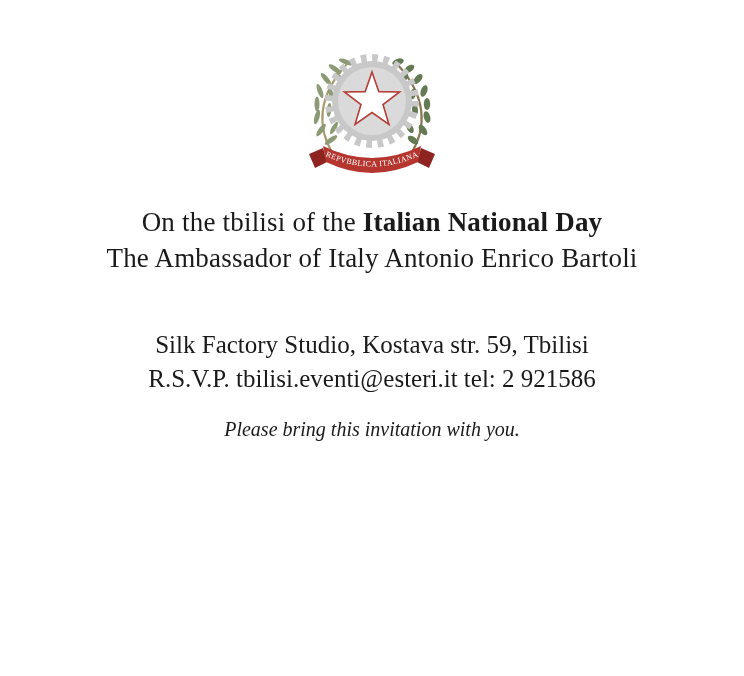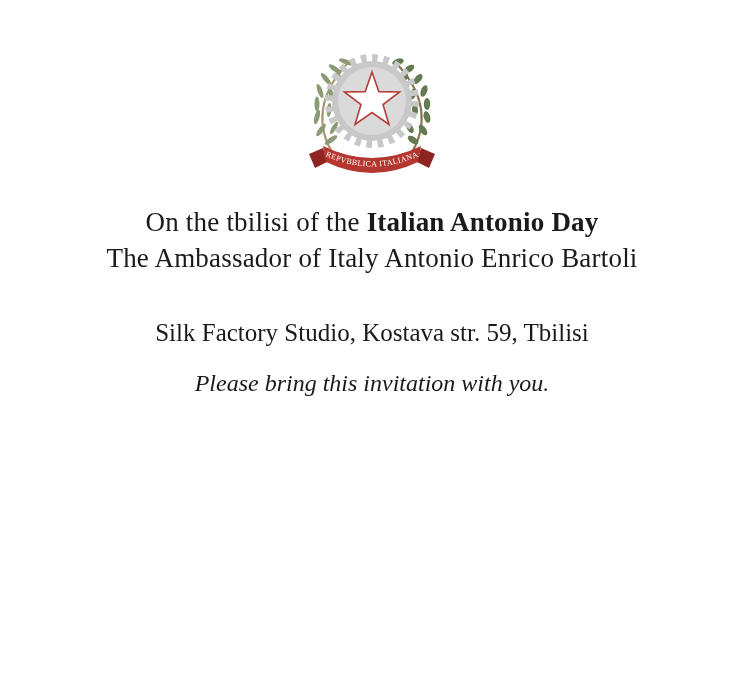--- a/index.html
+++ b/index.html
@@ -29,27 +29,27 @@
     line-height: 36px;
     letter-spacing: 0.2px;
   }
   .main-block .bold { font-weight: bold; }
   .event-line {
     margin-top: 56px;
     font-size: 25px;
     line-height: 34px;
   }
   .venue-block {
-    margin-top: 40px;
+    margin-top: 52px;
     font-size: 25px;
     line-height: 34px;
   }
   .note-line {
     margin-top: 16px;
-    font-size: 24px;
+    font-size: 20px;
     line-height: 34px;
     font-style: italic;
   }
   .ribbon-label {
     font-family: "Liberation Serif", serif;
     font-size: 8px;
     letter-spacing: 0.4px;
     fill: #ffffff;
   }
 </style>
@@ -111,24 +111,25 @@
         <path d="M16,106 Q65,130 114,106 L111,122 Q65,144 19,122 Z" fill="#b5352f"></path>
         <path id="ribbonTextPath" d="M18,116 Q65,137 112,116" fill="none"></path>
         <text class="ribbon-label">
           <textPath href="#ribbonTextPath" startOffset="50%" text-anchor="middle">REPVBBLICA ITALIANA</textPath>
         </text>
       </g>
     </svg>
   </div>
 
   <div class="main-block center-text">
-    <div><span>On the tbilisi of the </span><span class="bold">Italian Antonio Day</span></div>
+    <div><span>On the tbilisi of the </span><span class="bold">Italian National Day</span></div>
     <div>The Ambassador of Italy Antonio Enrico Bartoli</div>
   </div>
 
 
   <div class="venue-block center-text">
     <div>Silk Factory Studio, Kostava str. 59, Tbilisi</div>
+    <div>R.S.V.P. tbilisi.eventi@esteri.it tel: 2 921586</div>
   </div>
 
   <div class="note-line center-text">Please bring this invitation with you.</div>
 
 </div>
 
 </body></html>

